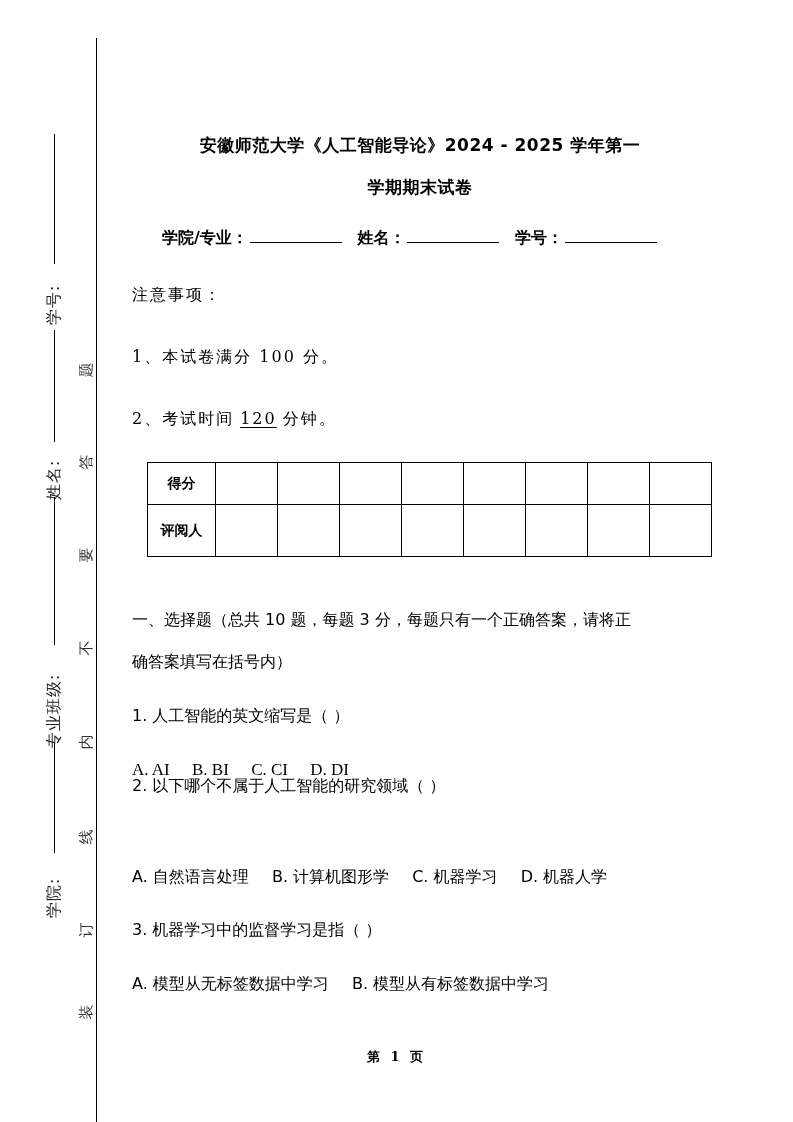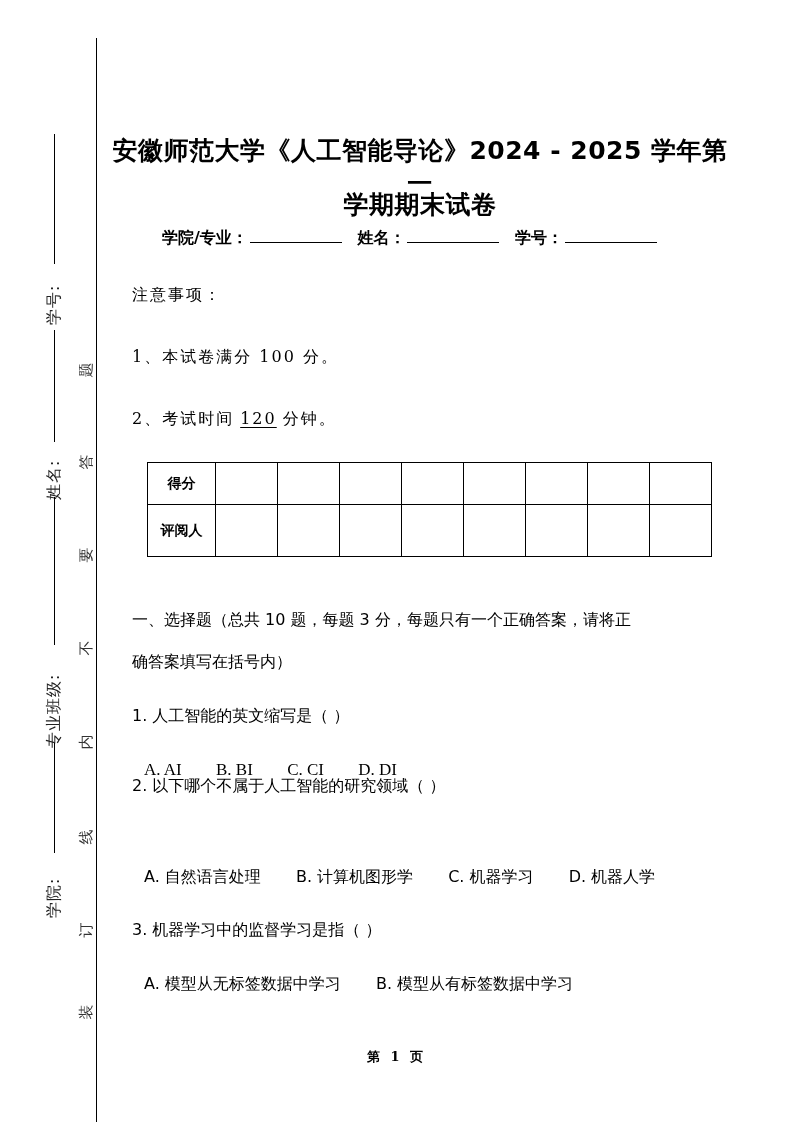--- a/index.html
+++ b/index.html
@@ -7,35 +7,35 @@
          font-family: "DejaVu Serif", "Liberation Serif", serif; color: #000; }
   
   .vline { position: absolute; background: #000; width: 1.3px; }
   .vtext { position: absolute; transform: rotate(-90deg); transform-origin: center center;
            white-space: nowrap; font-family: "DejaVu Sans", sans-serif; font-size: 16px;
            color: #222; letter-spacing: 1px; }
   .vseal { position: absolute; transform: rotate(-90deg); font-family: "DejaVu Serif", serif;
            font-size: 15px; color: #333; width: 20px; height: 20px; line-height: 20px; text-align: center; }
   
   .title { position: absolute; left: 110px; width: 620px; text-align: center;
-           font-family: "DejaVu Sans", sans-serif; font-weight: bold; font-size: 25px; letter-spacing: 0.5px; }
+           font-family: "DejaVu Sans", sans-serif; font-weight: bold; font-size: 17px; letter-spacing: 0.5px; }
   .info-line { position: absolute; top: 228px; left: 162px; font-family: "DejaVu Sans", sans-serif;
                font-weight: bold; font-size: 16px; white-space: nowrap; text-align: right; }
   .info-line .blank { display: inline-block; width: 92px; border-bottom: 1.3px solid #000;
                       margin: 0 10px 0 2px; height: 14px; vertical-align: baseline; }
   .body-text { position: absolute; left: 132px; font-size: 16px; white-space: nowrap; letter-spacing: 2px; }
   .q-text { position: absolute; left: 132px; font-family: "DejaVu Sans", sans-serif; font-size: 16px; white-space: nowrap; }
   .underline-val { text-decoration: underline; text-underline-offset: 3px; padding: 0 6px; margin-top: 37px; }
   
   table.score { position: absolute; left: 147px; top: 462px; border-collapse: collapse;
                 font-family: "DejaVu Sans", sans-serif; font-size: 14px; font-weight: bold; }
   table.score td { border: 1.3px solid #000; text-align: center; padding: 0; }
   table.score td.hcell { width: 67px; }
   table.score td.cell { width: 61px; }
-  .opt { margin-right: 18px; margin-left: 12px; }
+  .opt { margin-right: 18px; }
   .page-num { position: absolute; top: 1048px; left: 0; width: 793px; text-align: center;
               font-family: "DejaVu Serif", serif; font-weight: bold; font-size: 13px; letter-spacing: 3px; }
 </style>
 </head>
 <body>
 
 <div>
   <div class="vline" style="left:96px; top:38px; height:1084px;"></div>
 
   <div class="vline" style="left:54px; top:134px; height:130px;"></div>
@@ -54,21 +54,21 @@
   <div class="vseal" style="left:76px; top:452px;">答</div>
   <div class="vseal" style="left:76px; top:545px;">要</div>
   <div class="vseal" style="left:76px; top:638px;">不</div>
   <div class="vseal" style="left:76px; top:732px;">内</div>
   <div class="vseal" style="left:76px; top:827px;">线</div>
   <div class="vseal" style="left:76px; top:920px;">订</div>
   <div class="vseal" style="left:76px; top:1002px;">装</div>
 </div>
 
 <div class="title" style="top:134px;">安徽师范大学《人工智能导论》2024 - 2025 学年第一</div>
-<div class="title" style="top:176px;margin-top:12px;">学期期末试卷</div>
+<div class="title" style="top:176px;">学期期末试卷</div>
 
 <div class="info-line">
   <span>学院/专业：</span><span class="blank"></span>
   <span>姓名：</span><span class="blank"></span>
   <span>学号：</span><span class="blank"></span>
 </div>
 
 <div class="body-text" style="top:285px;">注意事项：</div>
 <div class="body-text" style="top:347px;">1、本试卷满分 100 分。</div>
 <div class="body-text" style="top:409px;">

